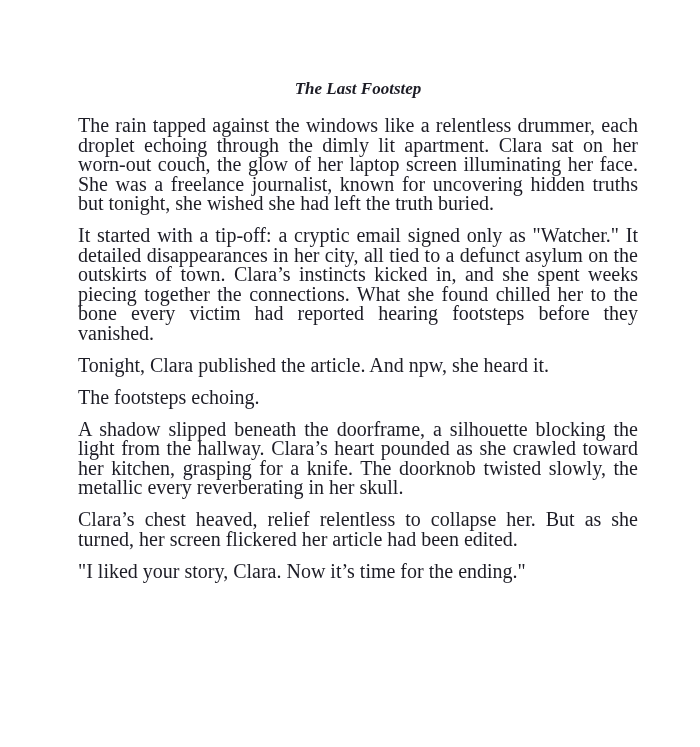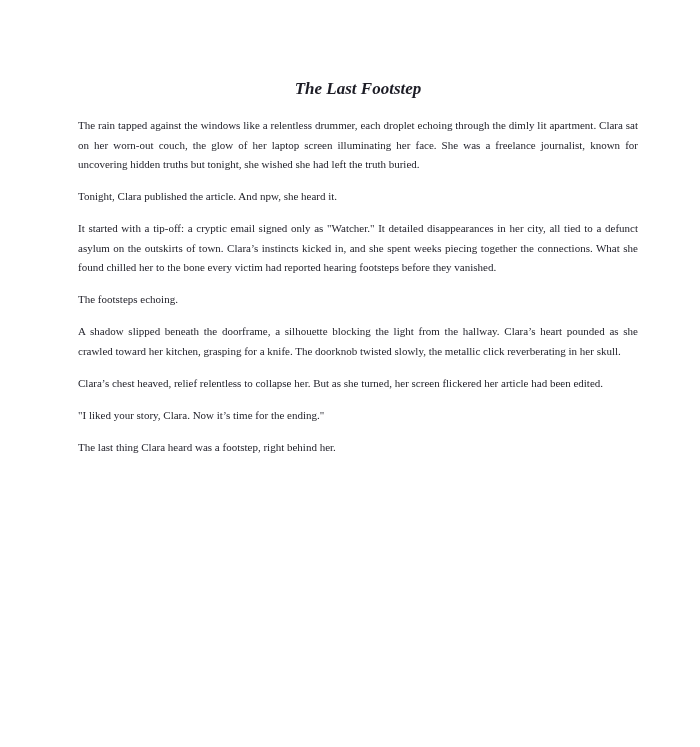--- a/index.html
+++ b/index.html
@@ -24,33 +24,32 @@
     margin: 0 0 17px 0;
     font-size: 17px;
     line-height: 20px;
     font-weight: bold;
     font-style: italic;
     text-align: center;
     color: #1d1d26;
   }
   .para {
     margin: 0 0 12.5px 0;
-    font-size: 11px;
+    font-size: 20px;
     line-height: 19.5px;
     text-align: justify;
     color: #1d1d26;
   }
 </style>
 </head>
 <body>
 
 <div class="page">
   <h1 class="doc-title">The Last Footstep</h1>
 
   <p class="para">The rain tapped against the windows like a relentless drummer, each droplet echoing through the dimly lit apartment. Clara sat on her worn-out couch, the glow of her laptop screen illuminating her face. She was a freelance journalist, known for uncovering hidden truths but tonight, she wished she had left the truth buried.</p>
+  <p class="para">It started with a tip-off: a cryptic email signed only as "Watcher." It detailed disappearances in her city, all tied to a defunct asylum on the outskirts of town. Clara’s instincts kicked in, and she spent weeks piecing together the connections. What she found chilled her to the bone every victim had reported hearing footsteps before they vanished.</p>
   <p class="para">Tonight, Clara published the article. And npw, she heard it.</p>
-  <p class="para">It started with a tip-off: a cryptic email signed only as "Watcher." It detailed disappearances in her city, all tied to a defunct asylum on the outskirts of town. Clara’s instincts kicked in, and she spent weeks piecing together the connections. What she found chilled her to the bone every victim had reported hearing footsteps before they vanished.</p>
   <p class="para">The footsteps echoing.</p>
-  <p class="para">A shadow slipped beneath the doorframe, a silhouette blocking the light from the hallway. Clara’s heart pounded as she crawled toward her kitchen, grasping for a knife. The doorknob twisted slowly, the metallic click reverberating in her skull.</p>
+  <p class="para">A shadow slipped beneath the doorframe, a silhouette blocking the light from the hallway. Clara’s heart pounded as she crawled toward her kitchen, grasping for a knife. The doorknob twisted slowly, the metallic every reverberating in her skull.</p>
   <p class="para">Clara’s chest heaved, relief relentless to collapse her. But as she turned, her screen flickered her article had been edited.</p>
   <p class="para">"I liked your story, Clara. Now it’s time for the ending."</p>
-  <p class="para">The last thing Clara heard was a footstep, right behind her.</p>
 </div>
 
 </body></html>

